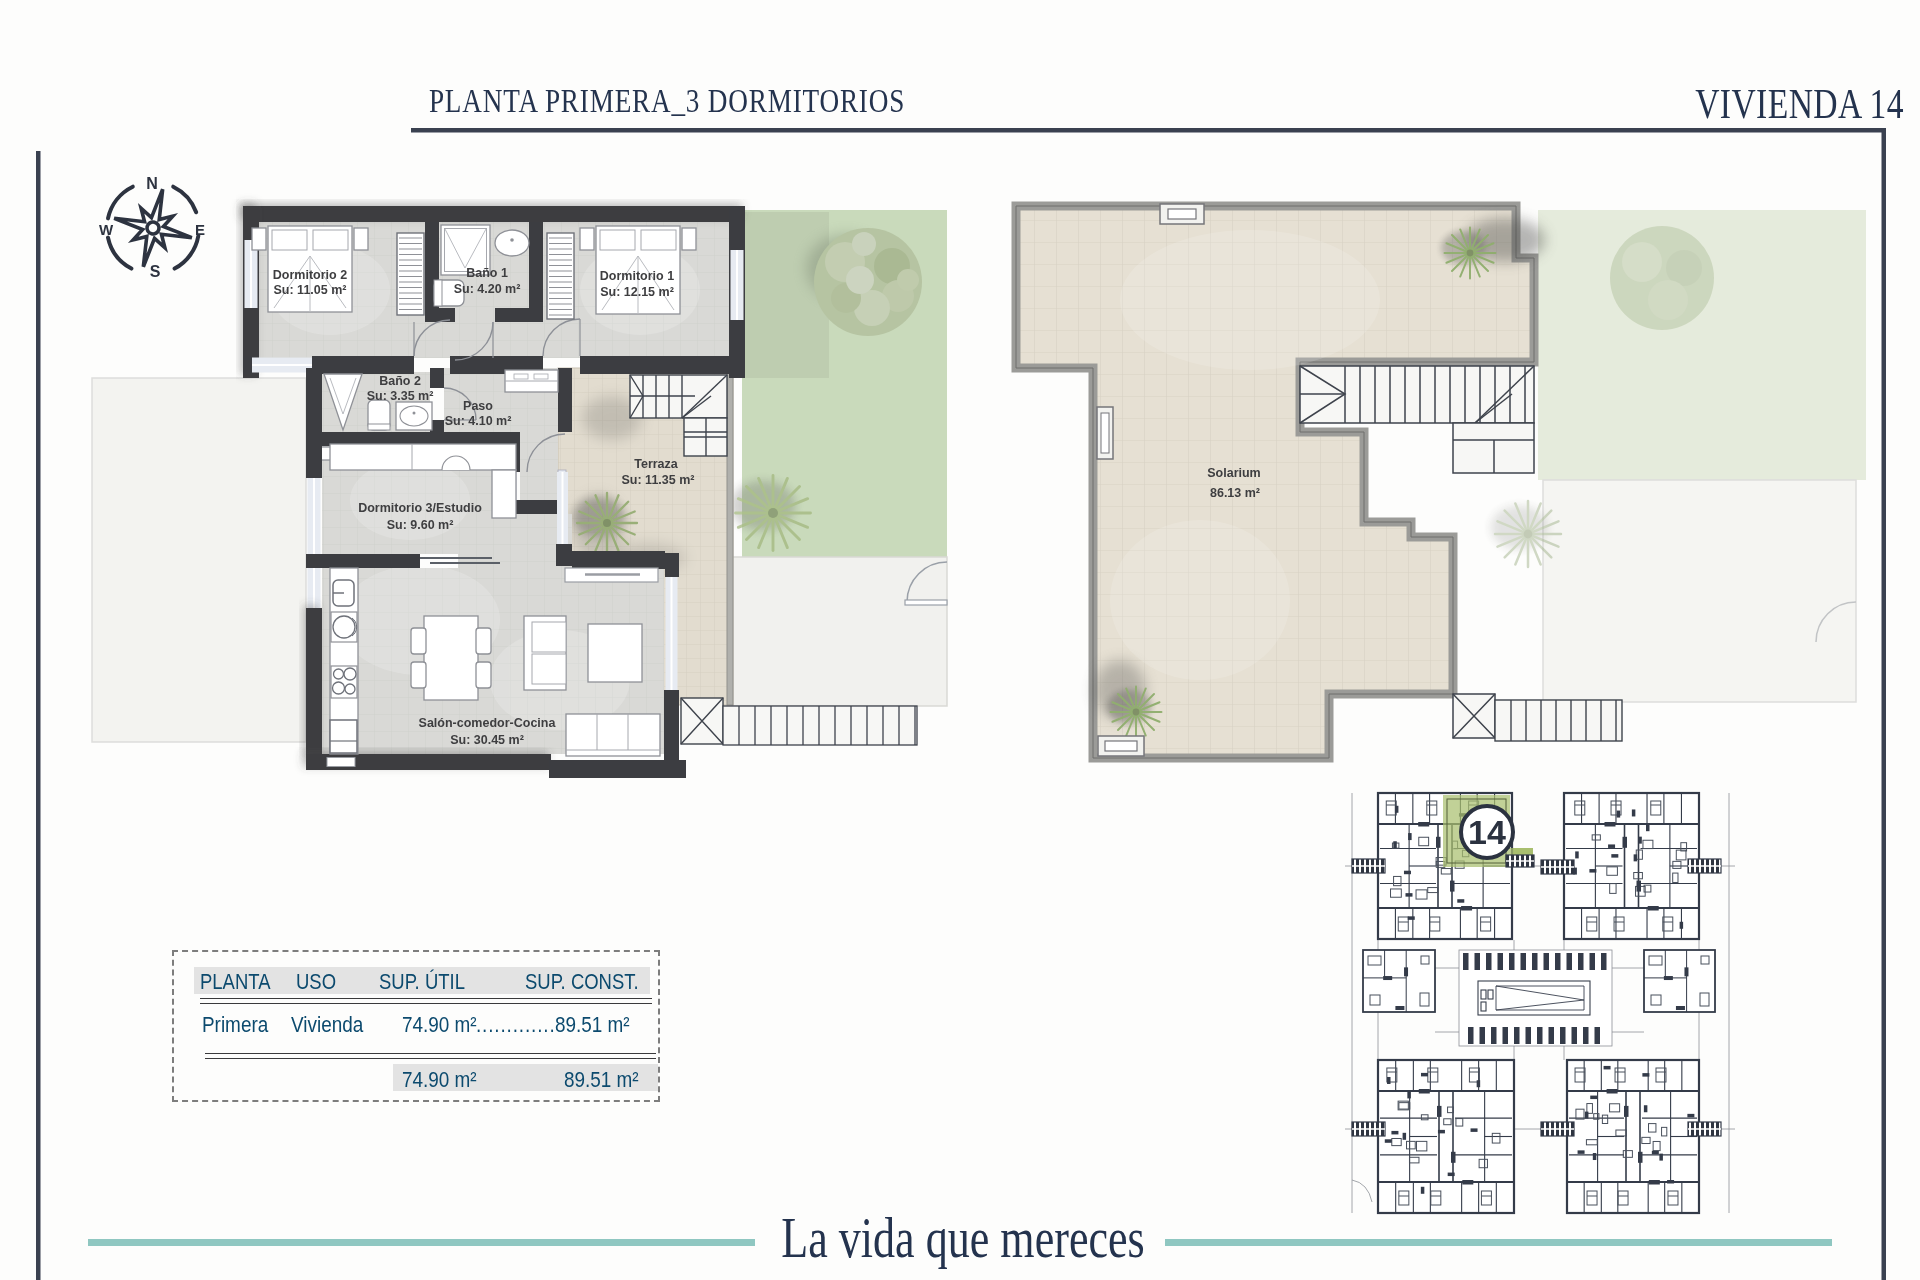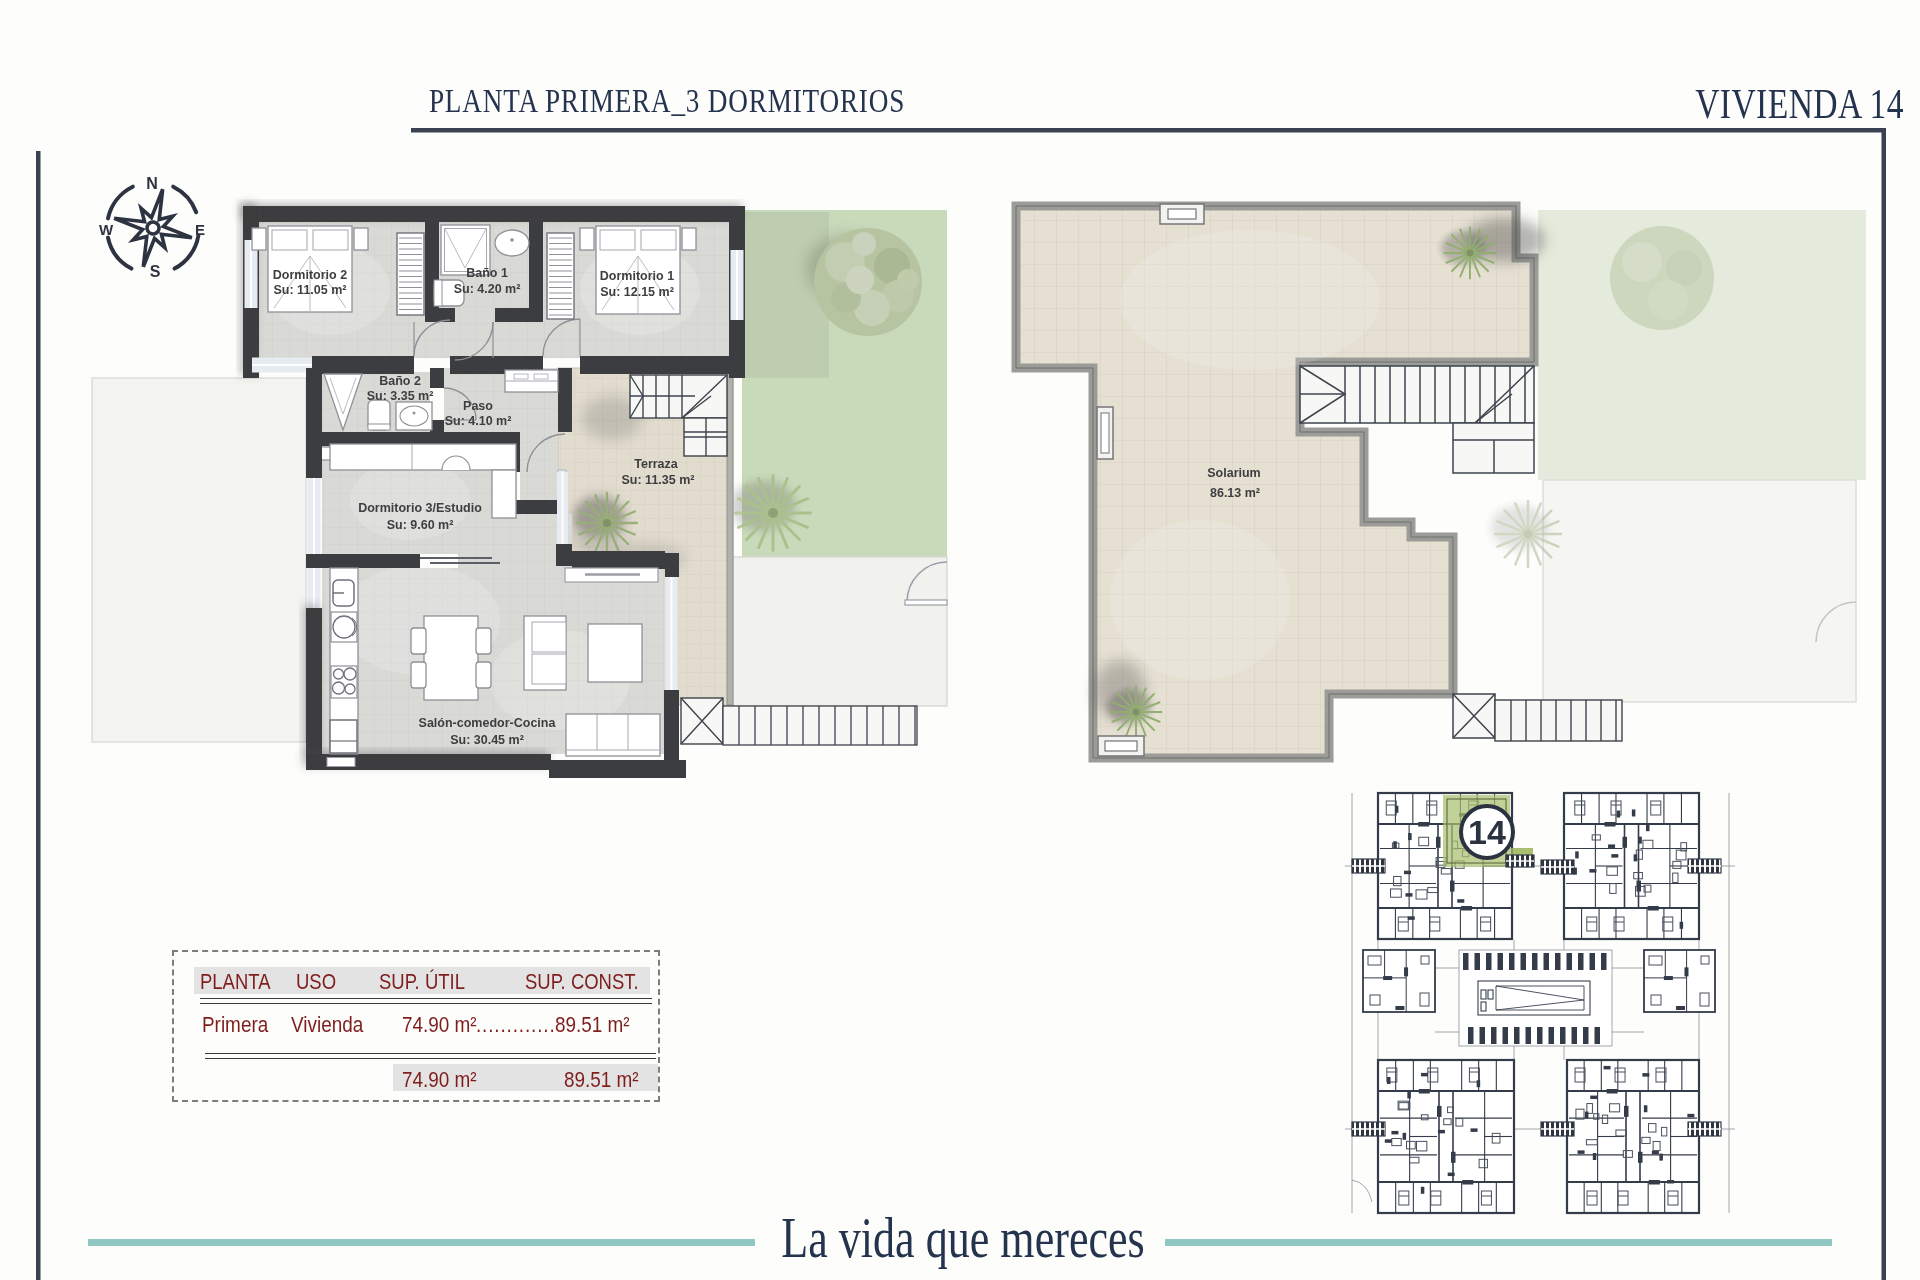--- a/index.html
+++ b/index.html
@@ -1064,21 +1064,21 @@
 
 <circle cx="1487" cy="832" r="26" fill="#ffffff" stroke="#2b3240" stroke-width="4"></circle>
 <text x="1487" y="844" font-family="Liberation Sans, sans-serif" font-size="34" font-weight="bold" fill="#2b3240" text-anchor="middle">14</text>
 </g>
 </svg>
 
 <div class="abs serif" style="left:317px;top:82px;width:700px;text-align:center;font-size:34px;letter-spacing:1px;white-space:nowrap;transform:scaleX(0.80)">PLANTA PRIMERA_3 DORMITORIOS</div>
 
 <div class="abs serif" style="right:16px;top:80px;font-size:42px;letter-spacing:0.5px;white-space:nowrap;transform:scaleX(0.80);transform-origin:right center">VIVIENDA 14</div>
 
-<div class="abs" style="left:172px;top:950px;width:484px;height:148px;border:2px dashed #7d7d7d;font-size:22px;color:#7f1d1d">
+<div class="abs" style="left:172px;top:950px;width:484px;height:148px;border:2px dashed #7d7d7d;font-size:22px;color:#0c4a6e">
   <div class="abs" style="left:20px;top:15px;width:456px;height:27px;background:#e3e3e3"></div>
   <div class="abs" style="left:0;top:17px;width:484px;white-space:nowrap">
     <span class="abs" style="left:26px;transform:scaleX(0.84);transform-origin:left">PLANTA</span>
     <span class="abs" style="left:122px;transform:scaleX(0.84);transform-origin:left">USO</span>
     <span class="abs" style="left:205px;transform:scaleX(0.84);transform-origin:left">SUP. ÚTIL</span>
     <span class="abs" style="left:351px;transform:scaleX(0.84);transform-origin:left">SUP. CONST.</span>
   </div>
   <div class="abs" style="left:26px;top:46px;width:452px;height:4px;border-top:1.5px solid #3a3a3c;border-bottom:1.5px solid #3a3a3c"></div>
   <div class="abs" style="left:0;top:60px;width:484px;white-space:nowrap">
     <span class="abs" style="left:28px;transform:scaleX(0.86);transform-origin:left">Primera</span>

